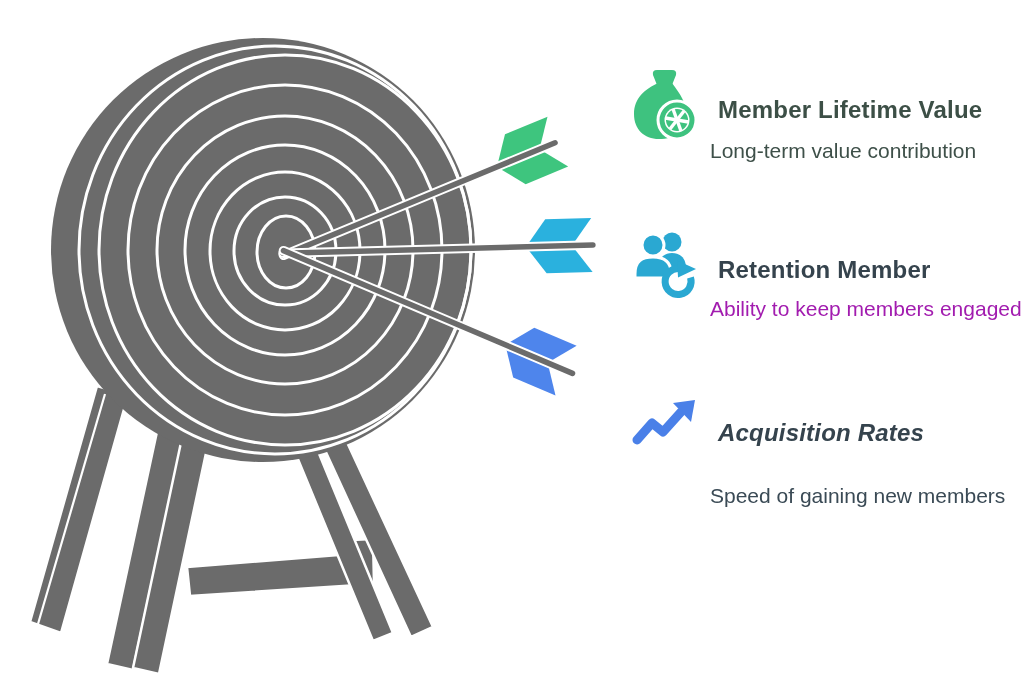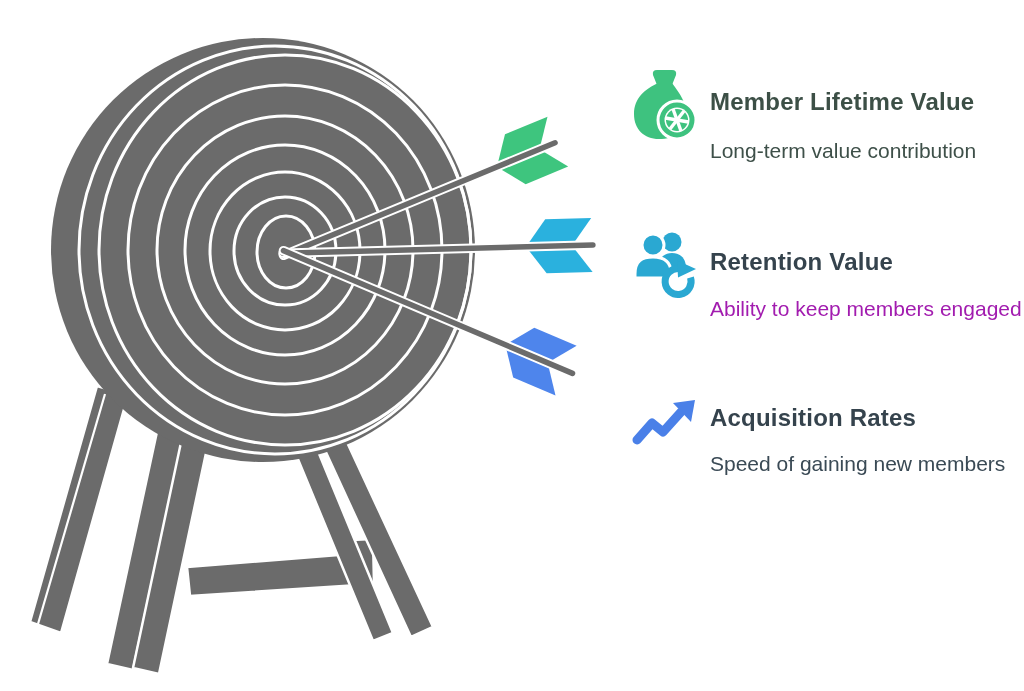--- a/index.html
+++ b/index.html
@@ -9,30 +9,30 @@
   }
   .target-wrap{position:absolute;left:0;top:0;width:620px;height:691px;}
   .panel{position:absolute;left:632px;top:0;width:392px;height:691px;}
   .item{position:absolute;left:0;width:392px;}
   .item-1{top:68px;height:110px;}
   .item-2{top:228px;height:110px;}
   .item-3{top:396px;height:100px;}
   .icon-box{position:absolute;left:0;top:0;width:66px;height:74px;}
   .item-3 .icon-box{top:2px;height:50px;}
   .item-title{
-    position:absolute;left:78px;margin:0;font-size:24px;font-weight:bold;
+    position:absolute;left:78px;margin:8px;font-size:24px;font-weight:bold;
     line-height:32px;white-space:nowrap;letter-spacing:0.2px;
   }
   .item-desc{
     position:absolute;left:78px;margin:0;font-size:21px;font-weight:normal;
     line-height:22px;white-space:nowrap;
   }
   .item-1 .item-title{top:18px;}  .item-1 .item-desc{top:72px;}
   .item-2 .item-title{top:18px;}  .item-2 .item-desc{top:70px;}
-  .item-3 .item-title{top:6px;}   .item-3 .item-desc{top:57px;}
+  .item-3 .item-title{top:13px;font-style:italic;}   .item-3 .item-desc{top:57px;}
 </style>
 </head>
 <body>
 
 <div class="stage">
 
   <div class="target-wrap">
     <svg width="620" height="691" viewBox="0 0 620 691">
 
       <g stroke="#ffffff" stroke-width="2.5" stroke-linejoin="round" fill="#6b6b6b">
@@ -121,33 +121,33 @@
           <g fill="#2aa8d2">
             <circle cx="40" cy="14" r="9.5"></circle>
             <path d="M26,42 C26,30 32,25 40,25 C48,25 54,30 54,40 L54,44 L26,44 Z"></path>
             <circle cx="21" cy="17" r="11" stroke="#ffffff" stroke-width="3"></circle>
             <path d="M3,46 C3,33 10,29 21,29 C32,29 39,33 39,45 L39,50 L3,50 Z" stroke="#ffffff" stroke-width="3"></path>
           </g>
           <path d="M47,40.5 A13,13 0 1 0 58.5,49.5" fill="none" stroke-width="7" stroke="#2aa8d2"></path>
           <polygon points="45,32.5 64,41 46,49.5" fill="#2aa8d2"></polygon>
         </svg>
       </div>
-      <h2 class="item-title" style="color: rgb(53, 67, 77);">Retention Value</h2>
+      <h2 class="item-title" style="color: rgb(53, 67, 77);">Retention Member</h2>
       <p class="item-desc" style="color: #a21caf;">Ability to keep members engaged</p>
     </div>
 
     <div class="item item-3">
       <div class="icon-box">
         <svg width="66" height="52" viewBox="0 0 66 52">
           <g fill="#4a80e8">
             <g fill="none" stroke-width="9" stroke-linecap="round" stroke-linejoin="round" stroke="#4a80e8">
               <polyline points="5,42 20,25 31,34 49,14"></polyline>
             </g>
             <polygon points="41,5 63,2 59,24"></polygon>
           </g>
         </svg>
       </div>
       <h2 class="item-title" style="color: rgb(53, 67, 77);">Acquisition Rates</h2>
-      <p class="item-desc" style="color: rgb(58, 74, 85);">Speed of gaining new members</p>
+      <p class="item-desc" style="color: rgb(58, 74, 85); margin-top: 32px;">Speed of gaining new members</p>
     </div>
 
   </div>
 </div>
 
 </body></html>

